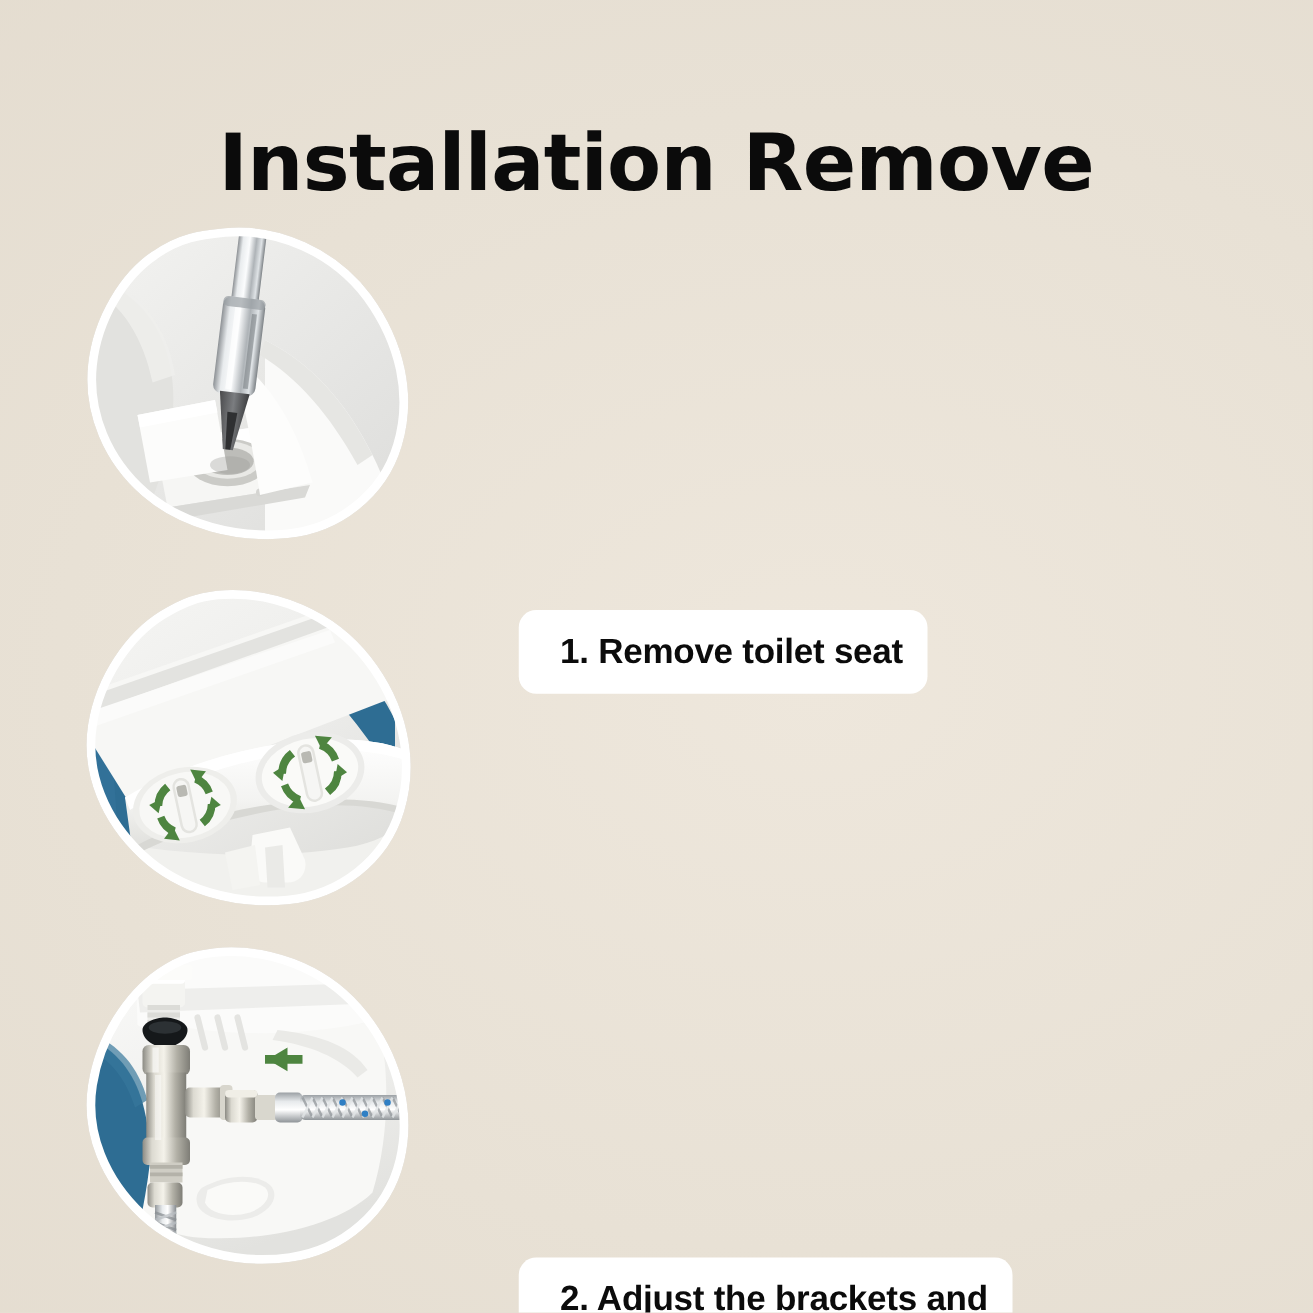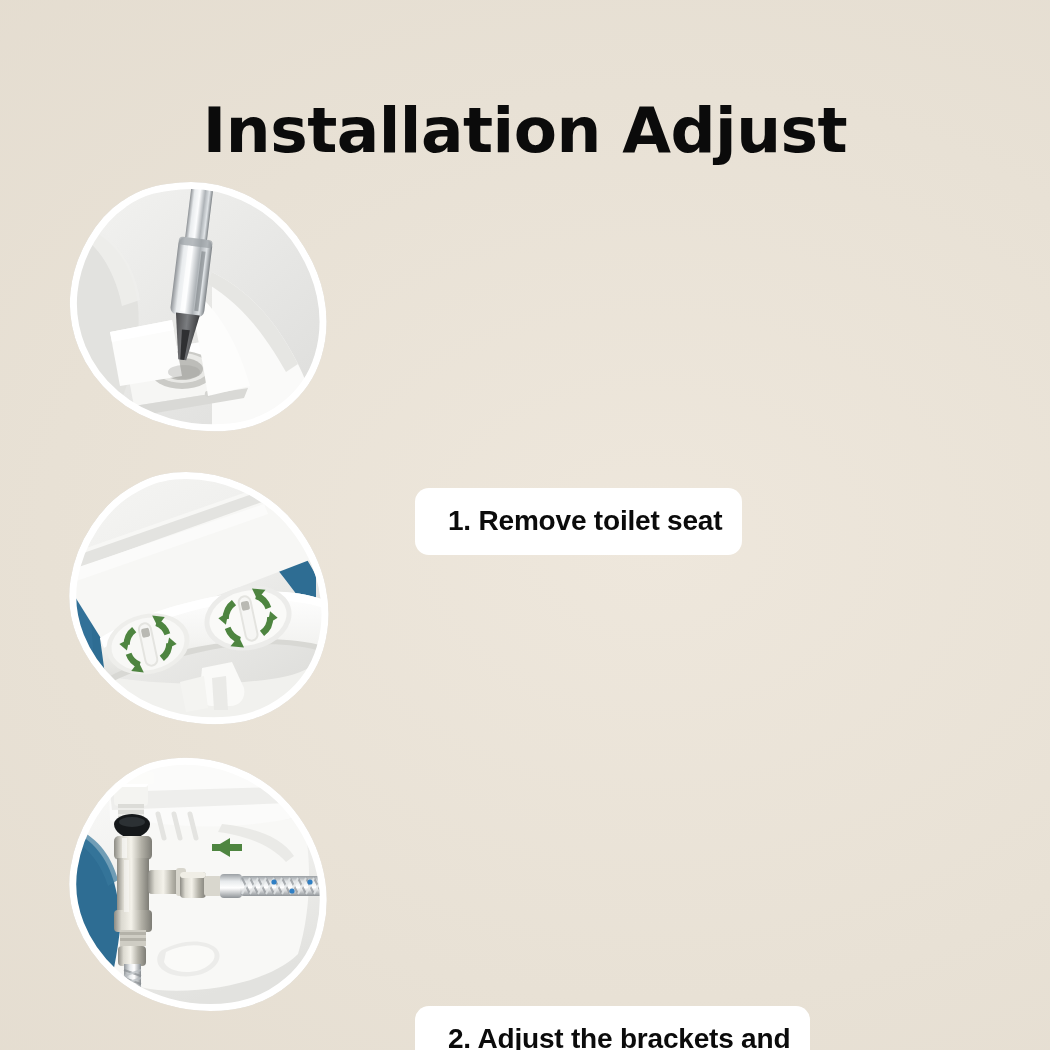--- a/index.html
+++ b/index.html
@@ -82,21 +82,21 @@
   }
   .labels .label-line:first-child:not(:last-child) {
     border-bottom-left-radius: 0;
   }
 </style>
 </head>
 <body>
 
 <div id="infographic">
 
-  <div class="page-title">Installation Adjust</div>
+  <div class="page-title">Installation Remove</div>
 
   <div class="step step-1">
     <div class="thumb">
       <svg viewBox="0 0 272 252" xmlns="http://www.w3.org/2000/svg">
         <defs>
           <clipPath id="blob1clip">
             <path d="M118 6 C 160 2, 205 22, 232 58 C 258 94, 268 136, 256 176
                      C 244 216, 208 243, 168 247 C 128 251, 84 240, 54 214
                      C 24 188, 8 150, 12 112 C 16 74, 38 40, 62 24
                      C 82 10, 98 8, 118 6 Z"></path>

